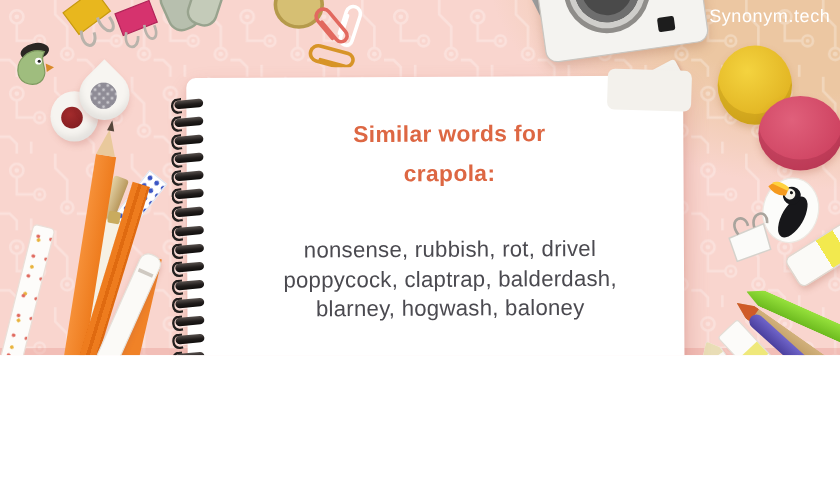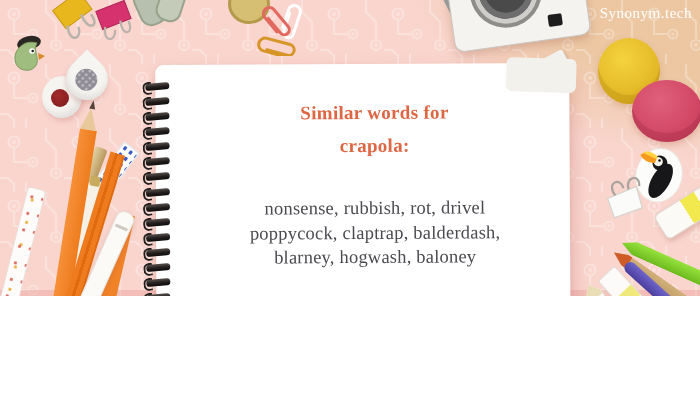--- a/index.html
+++ b/index.html
@@ -1,17 +1,17 @@
 <!DOCTYPE html>
 <html><head>
 <meta charset="utf-8">
 <style>
   html,body{margin:0;padding:0;}
   .stage{position:relative;width:700px;height:296px;overflow:hidden;
-         background:#f9d5ce;font-family:Liberation Serif, serif;}
+         background:#f9d5ce;font-family:Liberation Sans, sans-serif;}
 
   
   .peach-corner{position:absolute;inset:0;
     background:radial-gradient(ellipse 430px 270px at 102% -12%,#ecc7a2 0%,#ecc7a2 42%,rgba(236,199,162,0) 72%);}
 
   
   .pcb{position:absolute;inset:0;opacity:.55;}
 
   
   .bottom-strip{position:absolute;left:0;right:0;bottom:0;height:6px;background:rgba(228,150,140,.35);}

